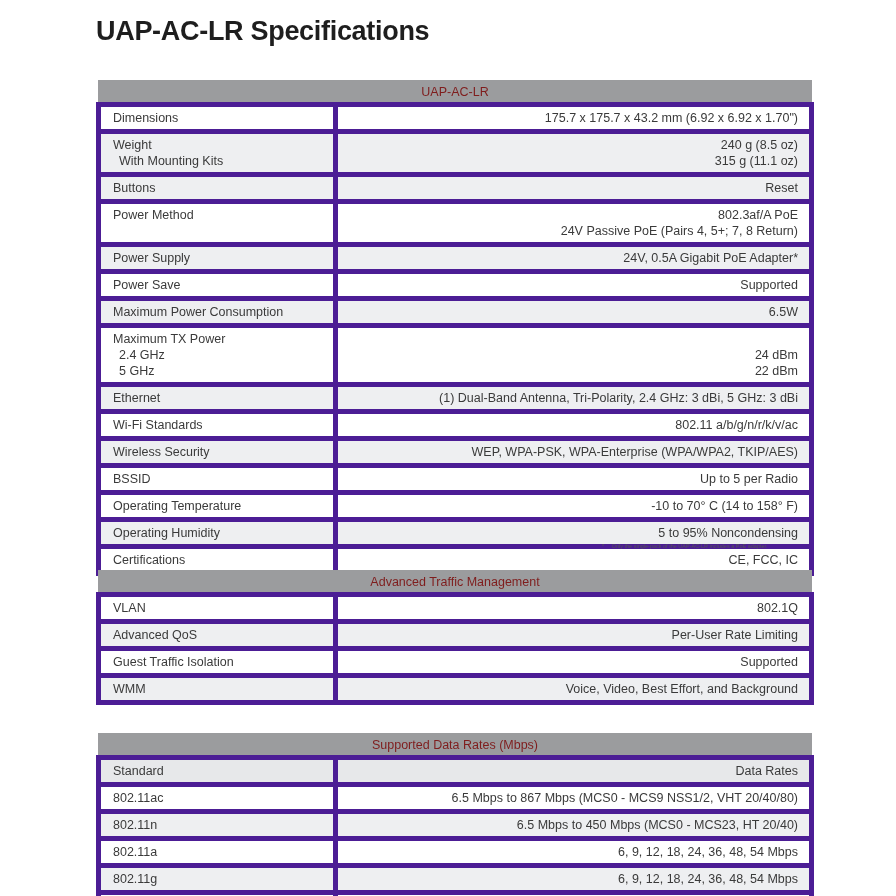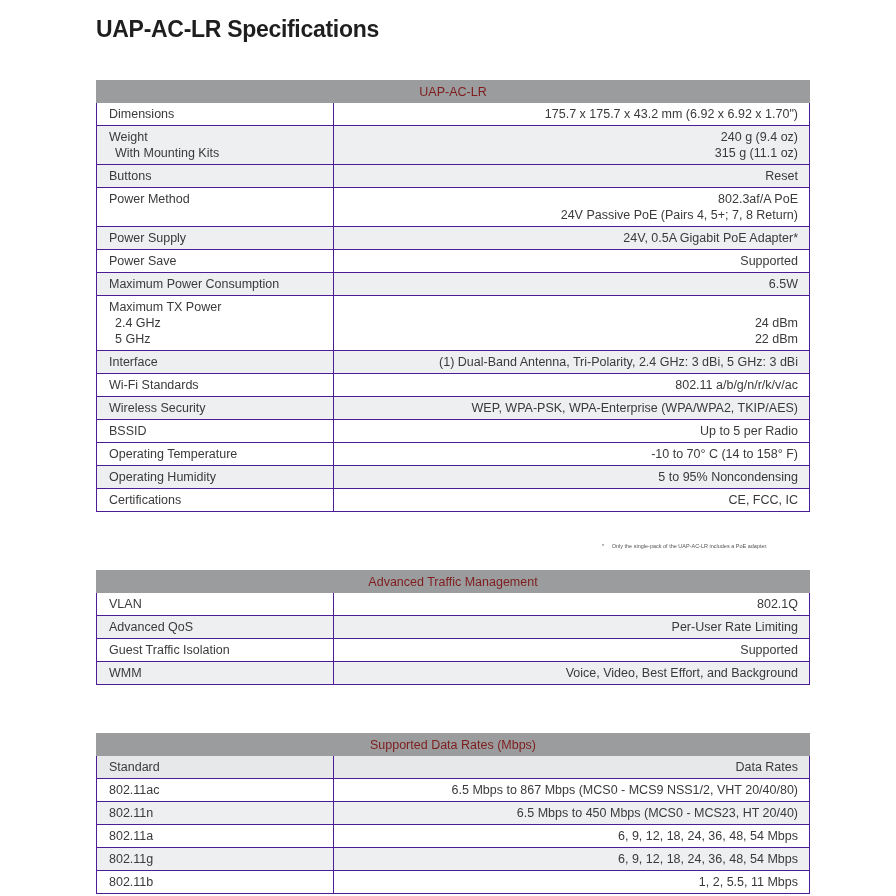--- a/index.html
+++ b/index.html
@@ -13,21 +13,21 @@
       position: relative;
       overflow: hidden;
       font-family: "Liberation Sans", "DejaVu Sans", sans-serif;
       color: #3a3a3a;
     }
     .page-title {
       position: absolute;
       left: 96px;
       top: 16px;
       margin: 0;
-      font-size: 23px;
+      font-size: 27px;
       font-weight: bold;
       color: #1e1e1e;
       letter-spacing: -0.3px;
     }
     .spec-table {
       position: absolute;
       left: 96px;
       width: 713px;
       border-collapse: collapse;
       table-layout: fixed;
@@ -40,21 +40,21 @@
       background: #9b9c9e;
       color: #7f1d1d;
       font-weight: normal;
       font-size: 12.5px;
       text-align: center;
       height: 21px;
       padding: 0;
       border: 1px solid #9b9c9e;
     }
     .spec-table td {
-      border: 1px solid #4c1d95;
+      border: 5px solid #4c1d95;
       padding: 3px 11px 3px 12px;
       vertical-align: top;
       color: #3a3a3a;
     }
     .spec-table td.val {
       text-align: right;
     }
     .spec-table tr.alt td { background: #eeeff1; }
     .spec-table tr.plain td { background: #ffffff; }
     .spec-table tr.colhead td { background: #e7e8ea; }
@@ -94,21 +94,21 @@
     <tr class="plain">
       <td>Dimensions</td>
       <td class="val">175.7 x 175.7 x 43.2 mm (6.92 x 6.92 x 1.70")</td>
     </tr>
     <tr class="alt">
       <td>
         <span class="line">Weight</span>
         <span class="sub">With Mounting Kits</span>
       </td>
       <td class="val">
-        <span class="line">240 g (9.4 oz)</span>
+        <span class="line">240 g (8.5 oz)</span>
         <span class="line">315 g (11.1 oz)</span>
       </td>
     </tr>
     <tr class="alt">
       <td>Buttons</td>
       <td class="val">Reset</td>
     </tr>
     <tr class="plain">
       <td>Power Method</td>
       <td class="val">
@@ -134,21 +134,21 @@
         <span class="sub">2.4 GHz</span>
         <span class="sub">5 GHz</span>
       </td>
       <td class="val">
         <span class="line">&nbsp;</span>
         <span class="line">24 dBm</span>
         <span class="line">22 dBm</span>
       </td>
     </tr>
     <tr class="alt">
-      <td>Interface</td>
+      <td>Ethernet</td>
       <td class="val">(1) Dual-Band Antenna, Tri-Polarity, 2.4 GHz: 3 dBi, 5 GHz: 3 dBi</td>
     </tr>
     <tr class="plain">
       <td>Wi-Fi Standards</td>
       <td class="val">802.11 a/b/g/n/r/k/v/ac</td>
     </tr>
     <tr class="alt">
       <td>Wireless Security</td>
       <td class="val">WEP, WPA-PSK, WPA-Enterprise (WPA/WPA2, TKIP/AES)</td>
     </tr>

